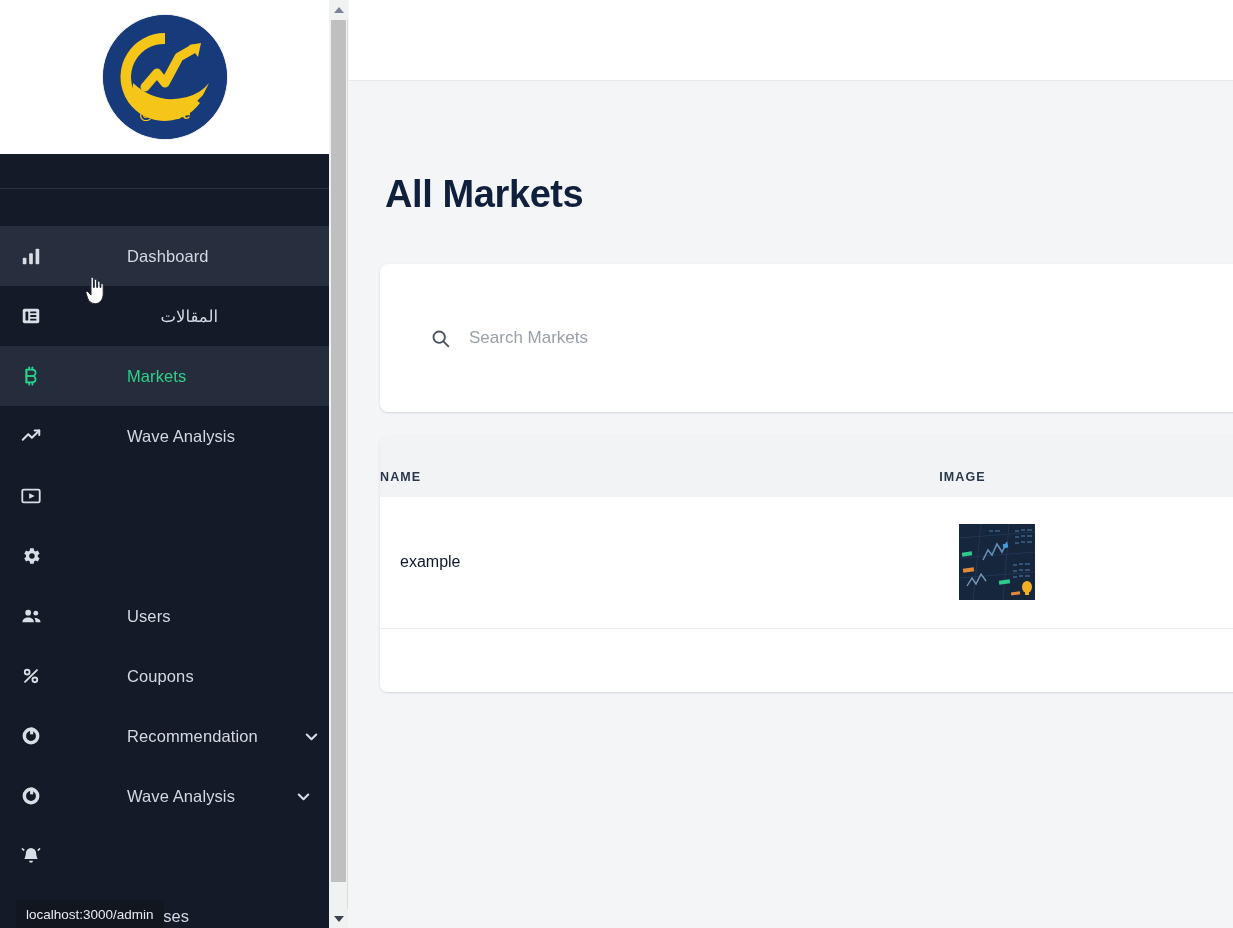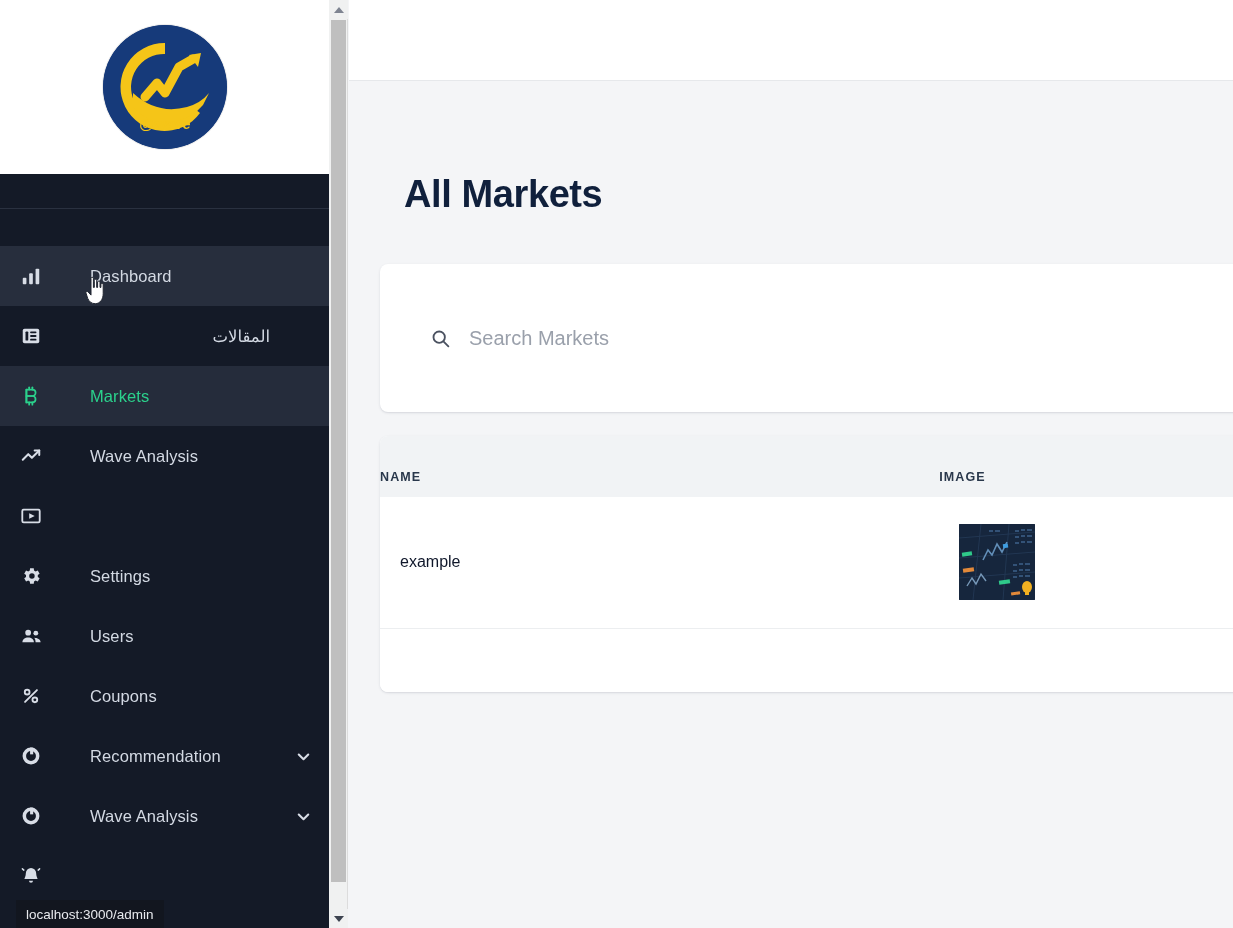--- a/index.html
+++ b/index.html
@@ -24,21 +24,21 @@
     position: absolute;
     left: 0; top: 0;
     width: 329px;
     height: 928px;
     background: #151b２8;
     background: #141a27;
     overflow: hidden;
   }
 
   #logo-panel {
-    height: 174px;
+    height: 154px;
     background: #ffffff;
     display: flex;
     align-items: center;
     justify-content: center;
   }
 
   .logo-mark {
     width: 124px; height: 124px;
     border-radius: 50%;
     background: #163a7a;
@@ -64,20 +64,21 @@
 
   .nav-item {
     height: 60px;
     display: flex;
     align-items: center;
     color: #d3d9e3;
     font-size: 16.5px;
     cursor: pointer;
     background: #141a27;
     user-select: none;
+    gap: 37px;
   }
   .nav-item.hovered { background: #272e3d; }
   .nav-item.active  { background: #252c3b; }
   .nav-item.active .nav-label,
   .nav-item.active .nav-icon { color: #2bd18c; }
 
   .nav-icon {
     width: 62px;
     min-width: 62px;
     display: flex;
@@ -91,21 +92,21 @@
     flex: 1;
     padding-left: 28px;
     color: #d3d9e3;
     white-space: nowrap;
     letter-spacing: 0.1px;
   }
   .nav-label.rtl {
     direction: rtl;
     text-align: right;
     padding-left: 0;
-    padding-right: 59px;
+    padding-right: 111px;
   }
 
   .nav-caret {
     width: 52px;
     display: flex;
     align-items: center;
     justify-content: center;
     color: #d8dde6;
   }
 
@@ -159,21 +160,21 @@
   #topbar {
     height: 81px;
     background: #ffffff;
     border-bottom: 1px solid #e6e8eb;
   }
 
   #content { padding: 0; }
 
   #page-title {
     margin: 0;
-    padding: 92px 0 0 55px;
+    padding: 92px 0 0 36px;
     font-size: 38px;
     font-weight: bold;
     color: #10203c;
     letter-spacing: -0.4px;
   }
 
   .card {
     margin-left: 31px;
     background: #ffffff;
     border-radius: 8px;
@@ -197,21 +198,21 @@
   .search-icon {
     width: 22px; height: 22px;
     color: #4a5160;
     margin-right: 18px;
     display: flex; align-items: center; justify-content: center;
   }
   #search-input {
     border: none;
     outline: none;
     font-family: "Liberation Sans", sans-serif;
-    font-size: 20px;
+    font-size: 17px;
     color: #000000;
     background: transparent;
     width: 620px;
   }
   #search-input::placeholder { color: #9aa0ab; }
 
   #table-card {
     margin-top: 24px;
     overflow: hidden;
   }
@@ -361,21 +362,20 @@
       </span>
     </div>
 
     <div class="nav-item">
       <span class="nav-icon">
         <svg width="22" height="22" viewBox="0 0 24 24" fill="currentColor">
             <path d="M19.4 13a7.6 7.6 0 0 0 0-2l2-1.5-2-3.4-2.4 1a7.6 7.6 0 0 0-1.7-1L15 3.5h-4l-.3 2.6a7.6 7.6 0 0 0-1.7 1l-2.4-1-2 3.4L6.6 11a7.6 7.6 0 0 0 0 2l-2 1.5 2 3.4 2.4-1a7.6 7.6 0 0 0 1.7 1l.3 2.6h4l.3-2.6a7.6 7.6 0 0 0 1.7-1l2.4 1 2-3.4z"></path>
             <circle cx="13" cy="12" r="3" fill="#141a27"></circle>
           </svg>
       </span>
-      <span class="nav-label">Settings</span>
     </div>
 
     <div class="nav-item">
       <span class="nav-icon">
         <svg width="23" height="23" viewBox="0 0 24 24" fill="currentColor">
             <circle cx="8.5" cy="8" r="3"></circle>
             <circle cx="16.5" cy="8.5" r="2.5"></circle>
             <path d="M2.5 18c0-3 2.7-5 6-5s6 2 6 5z"></path>
             <path d="M15 13.4c2.8.2 6.5 1.6 6.5 4.6h-5.2c0-1.7-.5-3.2-1.3-4.6z"></path>
           </svg>

